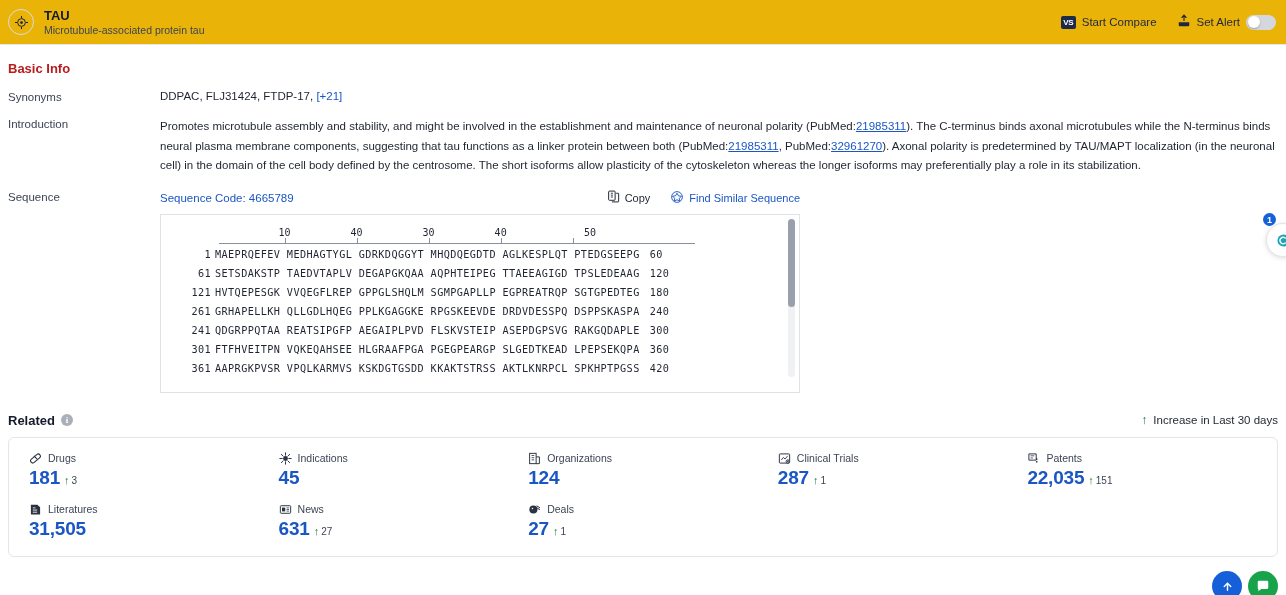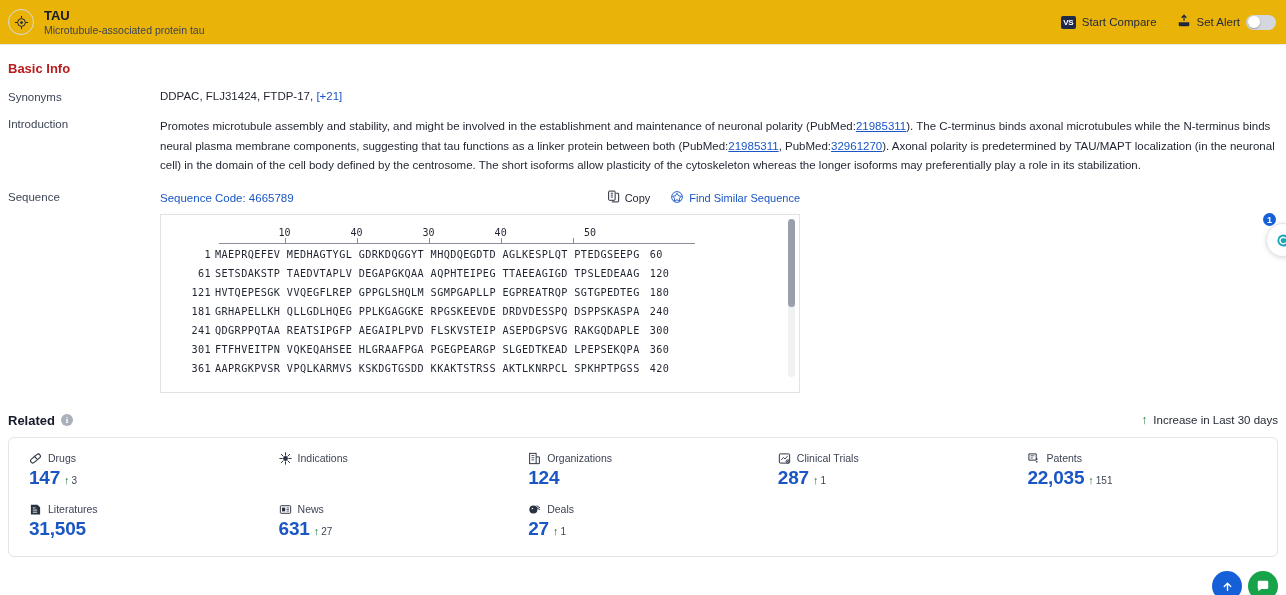--- a/index.html
+++ b/index.html
@@ -386,21 +386,21 @@
                 <div class="ruler-tick" style="left: 281.65px;"></div>
                 <div class="ruler-num" style="left: 281.65px;">40</div>
                 <div class="ruler-tick" style="left: 353.7px;"></div>
                 <div class="ruler-num" style="left: 371px;">50</div>
               </div>
           </div>
           <div id="seq-rows">
               <div class="seq-row"><span class="seq-start">1</span><span class="seq-chunks">MAEPRQEFEV MEDHAGTYGL GDRKDQGGYT MHQDQEGDTD AGLKESPLQT PTEDGSEEPG</span><span class="seq-end">60</span></div>
               <div class="seq-row"><span class="seq-start">61</span><span class="seq-chunks">SETSDAKSTP TAEDVTAPLV DEGAPGKQAA AQPHTEIPEG TTAEEAGIGD TPSLEDEAAG</span><span class="seq-end">120</span></div>
               <div class="seq-row"><span class="seq-start">121</span><span class="seq-chunks">HVTQEPESGK VVQEGFLREP GPPGLSHQLM SGMPGAPLLP EGPREATRQP SGTGPEDTEG</span><span class="seq-end">180</span></div>
-              <div class="seq-row"><span class="seq-start">181</span><span class="seq-chunks">GRHAPELLKH QLLGDLHQEG PPLKGAGGKE RPGSKEEVDE DRDVDESSPQ DSPPSKASPA</span><span class="seq-end">240</span></div>
+              <div class="seq-row"><span class="seq-start">261</span><span class="seq-chunks">GRHAPELLKH QLLGDLHQEG PPLKGAGGKE RPGSKEEVDE DRDVDESSPQ DSPPSKASPA</span><span class="seq-end">240</span></div>
               <div class="seq-row"><span class="seq-start">241</span><span class="seq-chunks">QDGRPPQTAA REATSIPGFP AEGAIPLPVD FLSKVSTEIP ASEPDGPSVG RAKGQDAPLE</span><span class="seq-end">300</span></div>
               <div class="seq-row"><span class="seq-start">301</span><span class="seq-chunks">FTFHVEITPN VQKEQAHSEE HLGRAAFPGA PGEGPEARGP SLGEDTKEAD LPEPSEKQPA</span><span class="seq-end">360</span></div>
               <div class="seq-row"><span class="seq-start">361</span><span class="seq-chunks">AAPRGKPVSR VPQLKARMVS KSKDGTGSDD KKAKTSTRSS AKTLKNRPCL SPKHPTPGSS</span><span class="seq-end">420</span></div>
             </div>
         </div>
         <div class="seq-scroll">
           <div class="seq-scroll-thumb"></div>
         </div>
       </div>
     </div>
@@ -419,21 +419,21 @@
     <div class="stat-grid" id="stat-grid">
         <div class="stat-item">
           <div class="stat-top">
             <span class="stat-ico"><svg width="13" height="13" viewBox="0 0 24 24" fill="none" stroke="#2b3242" stroke-width="2">
                 <rect x="1.5" y="8" width="21" height="8" rx="4" transform="rotate(-40 12 12)"></rect>
                 <line x1="9" y1="7" x2="15" y2="13"></line>
               </svg></span>
             <span>Drugs</span>
           </div>
           <div class="stat-bottom">
-            <span class="stat-val">147</span>
+            <span class="stat-val">181</span>
             <span class="stat-delta">
               <span class="arr">↑</span>
               <span class="num">3</span>
             </span>
           </div>
         </div>
         <div class="stat-item">
           <div class="stat-top">
             <span class="stat-ico"><svg width="13" height="13" viewBox="0 0 24 24" fill="#2b3242">
                 <circle cx="12" cy="12" r="4.4"></circle>
@@ -443,20 +443,23 @@
                   <line x1="1.5" y1="12" x2="6" y2="12"></line>
                   <line x1="18" y1="12" x2="22.5" y2="12"></line>
                   <line x1="4.3" y1="4.3" x2="7.6" y2="7.6"></line>
                   <line x1="16.4" y1="16.4" x2="19.7" y2="19.7"></line>
                   <line x1="19.7" y1="4.3" x2="16.4" y2="7.6"></line>
                   <line x1="7.6" y1="16.4" x2="4.3" y2="19.7"></line>
                 </g>
               </svg></span>
             <span>Indications</span>
           </div>
+          <div class="stat-bottom">
+            <span class="stat-val">45</span>
+          </div>
         </div>
         <div class="stat-item">
           <div class="stat-top">
             <span class="stat-ico"><svg width="13" height="13" viewBox="0 0 24 24" fill="none" stroke="#2b3242" stroke-width="1.8">
                 <rect x="3" y="2.5" width="12" height="19"></rect>
                 <path d="M15 9 L21 9 L21 21.5 L15 21.5"></path>
                 <path d="M6.5 6.5 H11.5 M6.5 10.5 H11.5 M6.5 14.5 H11.5" stroke-width="1.5"></path>
               </svg></span>
             <span>Organizations</span>
           </div>

